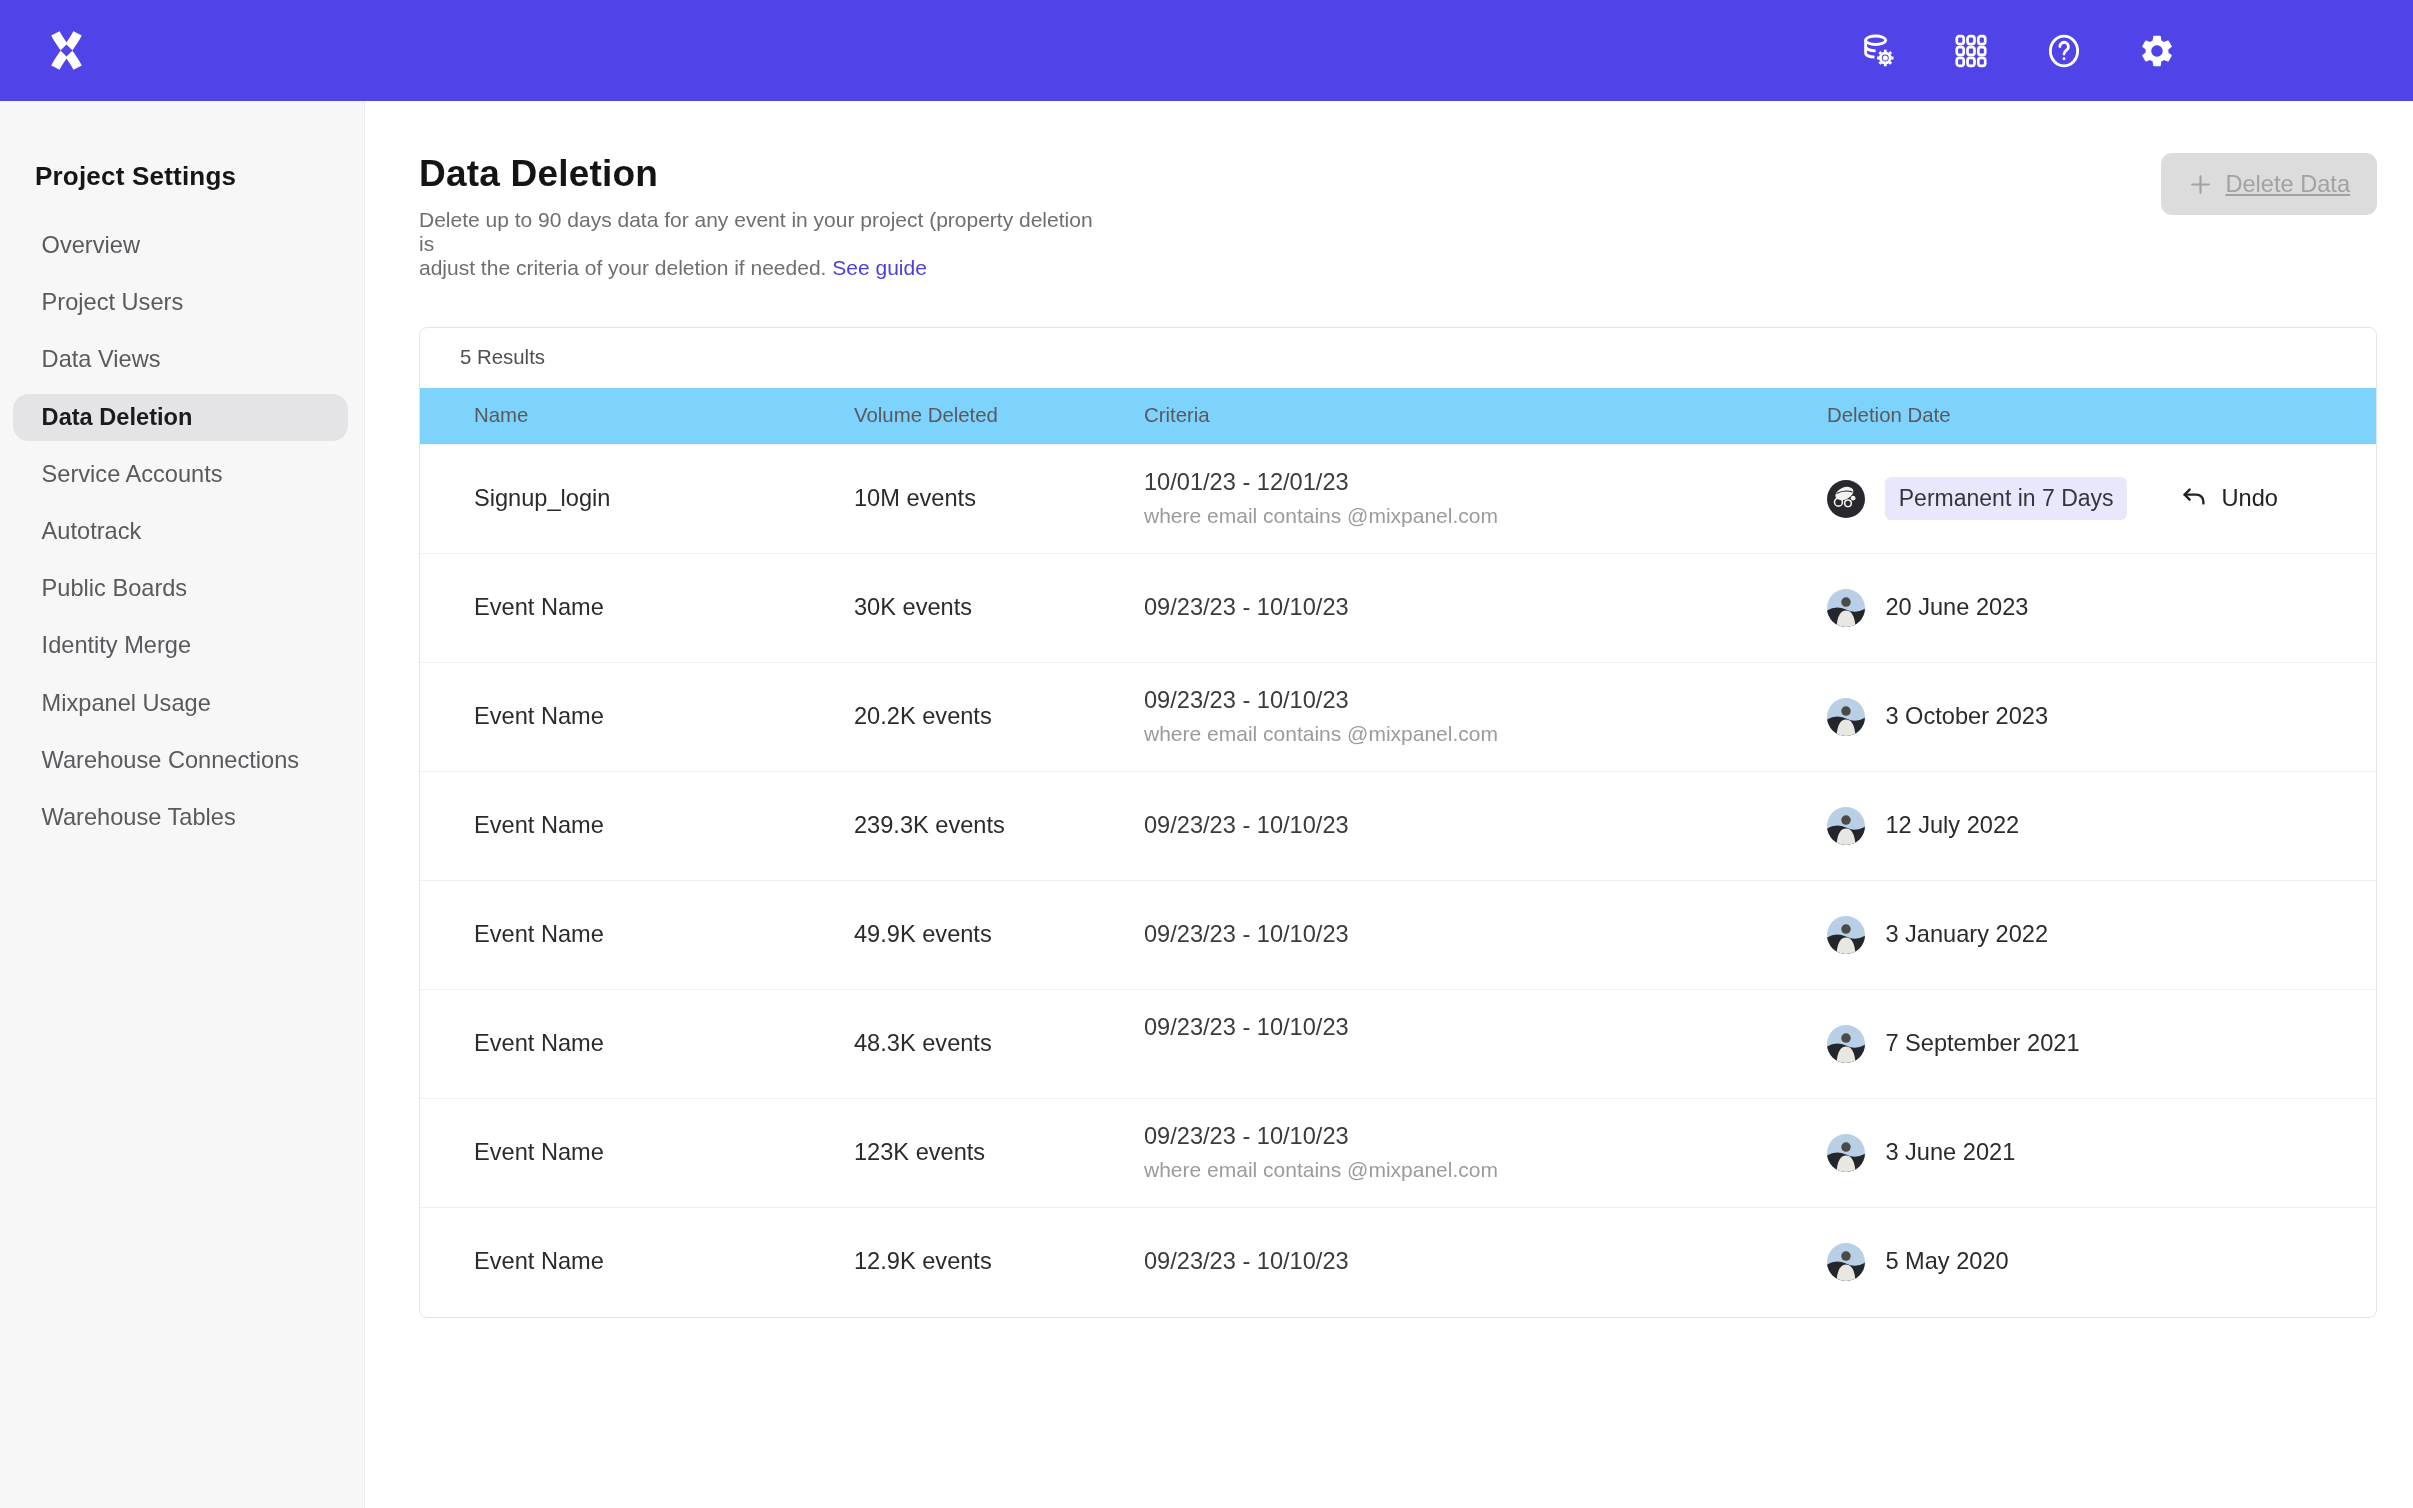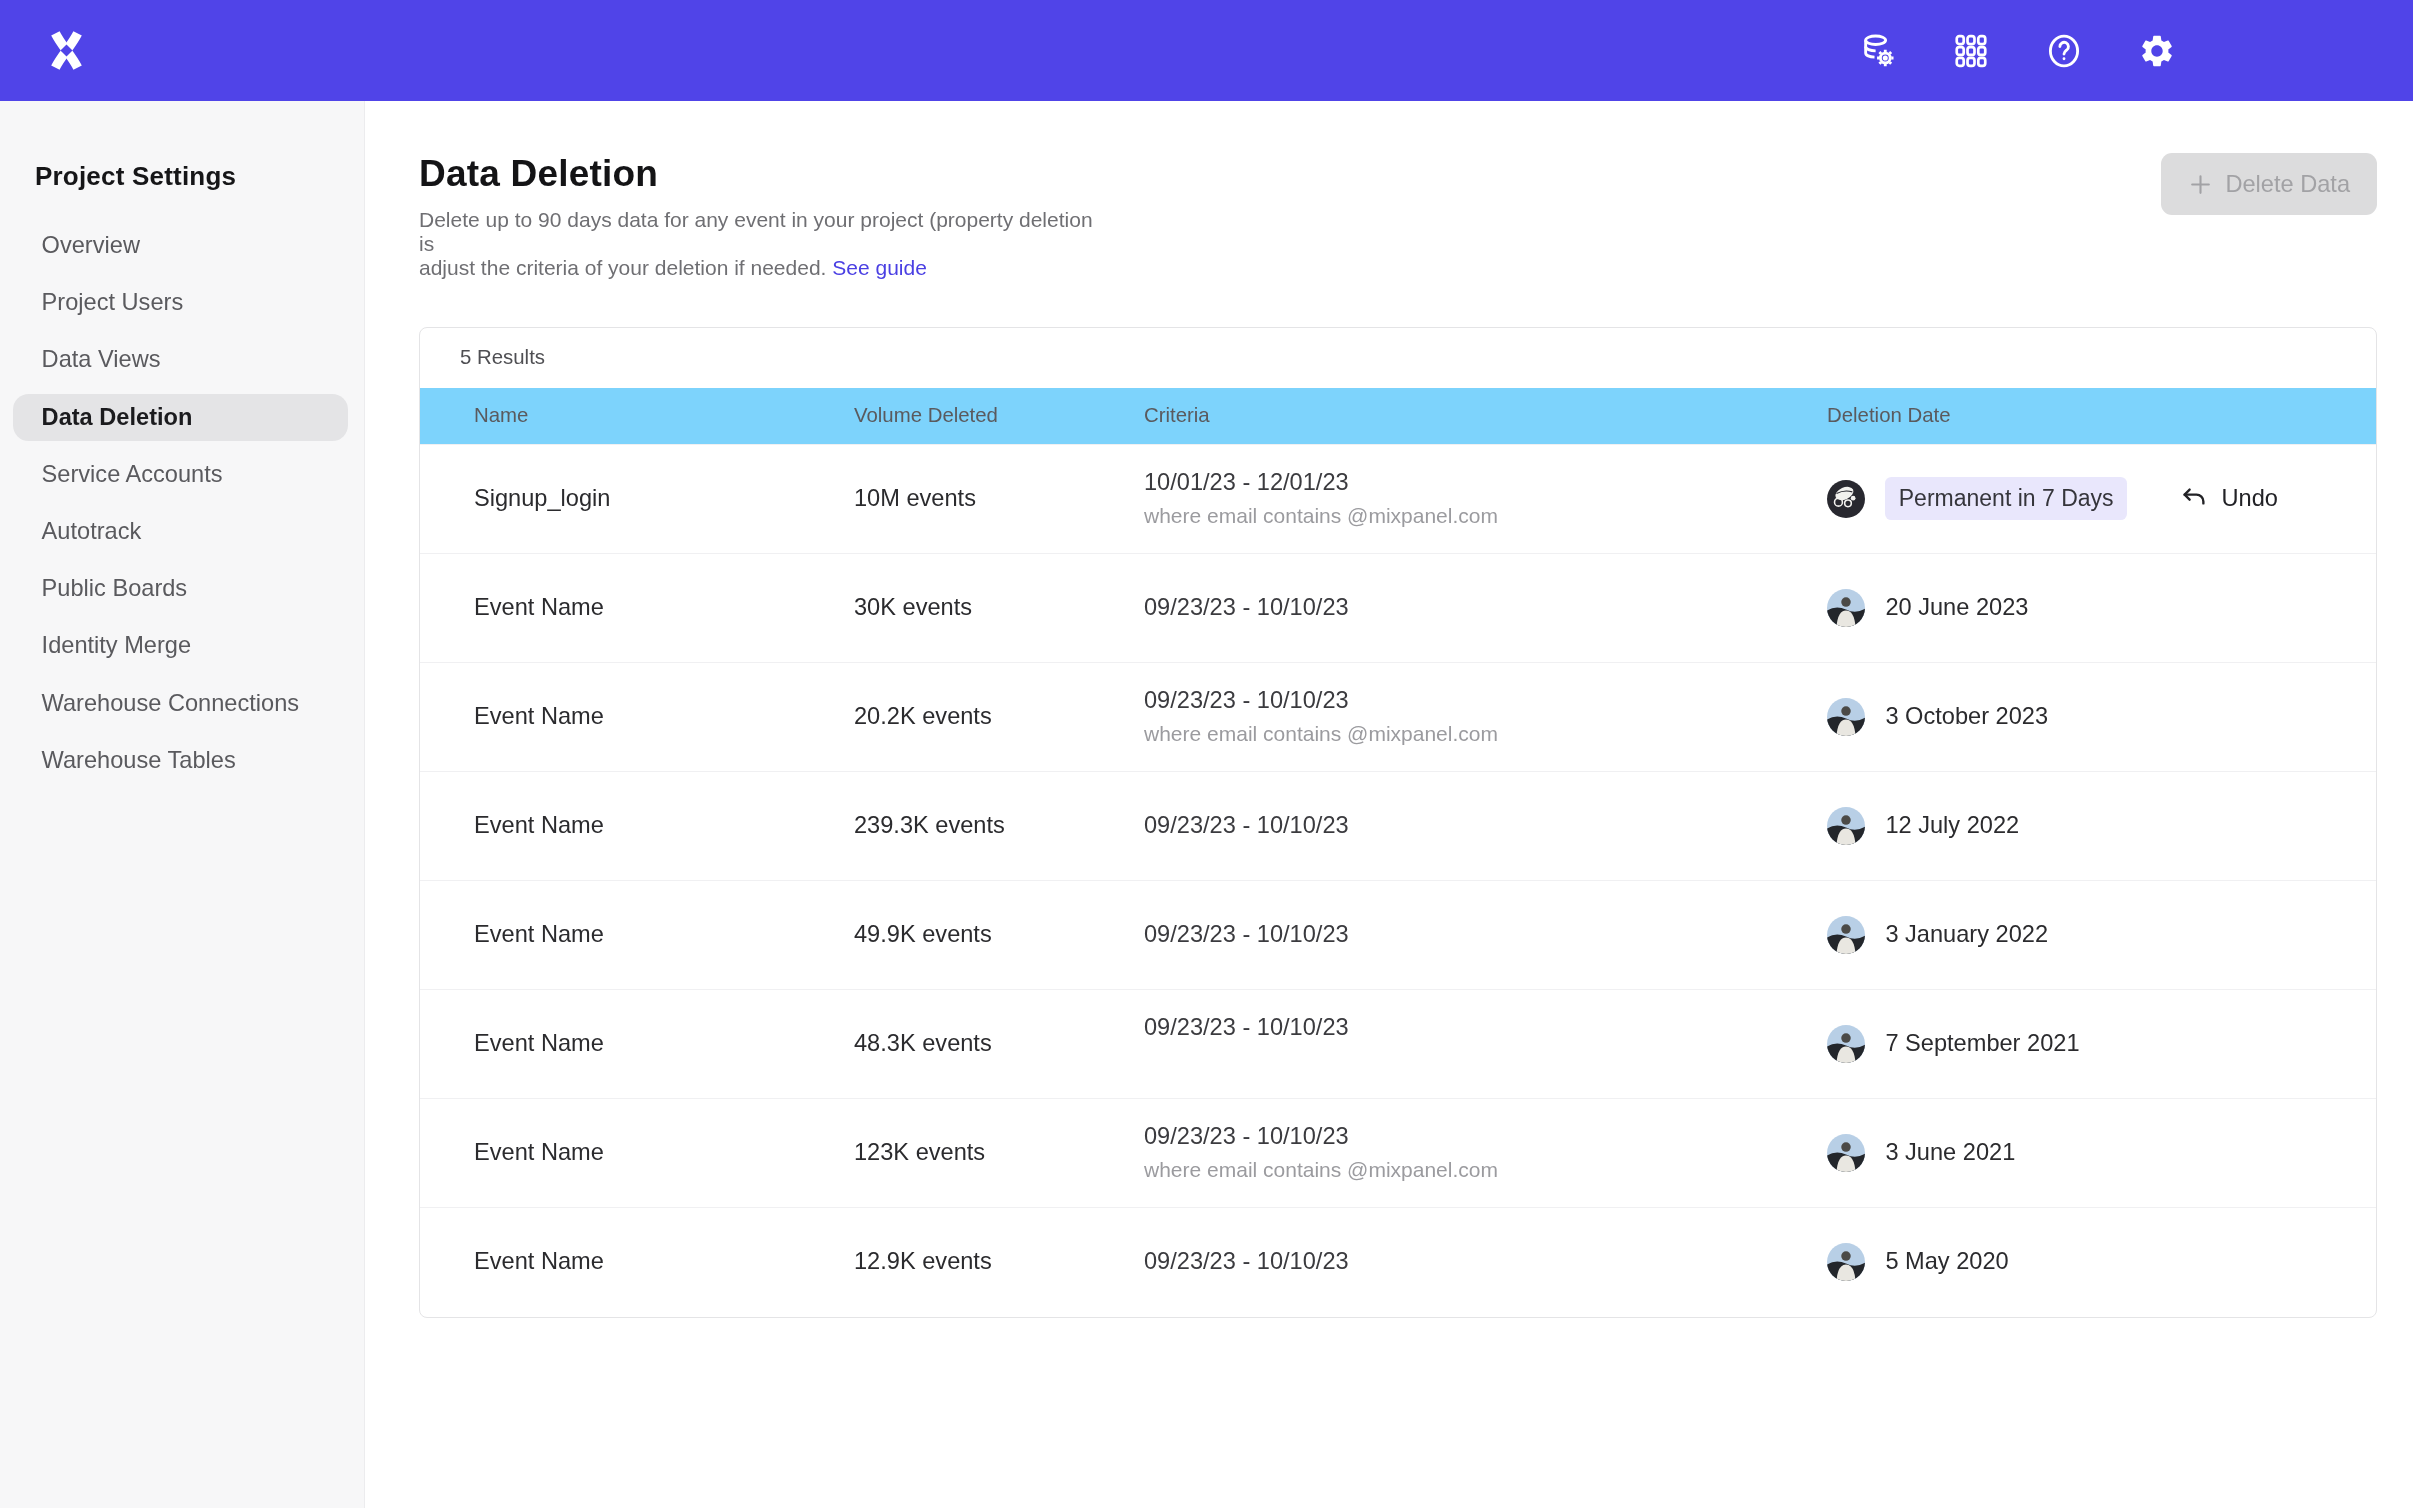--- a/index.html
+++ b/index.html
@@ -63,20 +63,21 @@
 
   .btn-delete {
     position: absolute; top: 0; right: 0;
     height: 62px; padding: 0 27px;
     background: #dcdcdd; color: #a2a2a5;
     border: none; border-radius: 11px;
     font-size: 23.6px; font-weight: 500;
     font-family: inherit;
     display: flex; align-items: center; gap: 12.6px;
     cursor: not-allowed;
+    text-decoration: underline;
   }
   .btn-delete svg { width: 25px; height: 25px; display: block; }
 
   
   .card {
     margin-top: 47px;
     width: 1958px; height: 991px;
     background: #ffffff;
     border: 0.8px solid #e4e4e6;
     border-radius: 8px;
@@ -195,20 +196,23 @@
       <div class="side-item">
           <span>Autotrack</span>
         </div>
       <div class="side-item">
           <span>Public Boards</span>
         </div>
       <div class="side-item">
           <span>Identity Merge</span>
         </div>
       <div class="side-item">
+          <span>Mixpanel Usage</span>
+        </div>
+      <div class="side-item">
           <span>Warehouse Connections</span>
         </div>
       <div class="side-item">
           <span>Warehouse Tables</span>
         </div>
     </nav>
   </aside>
 
   <main class="main">
     <div class="page-head">

